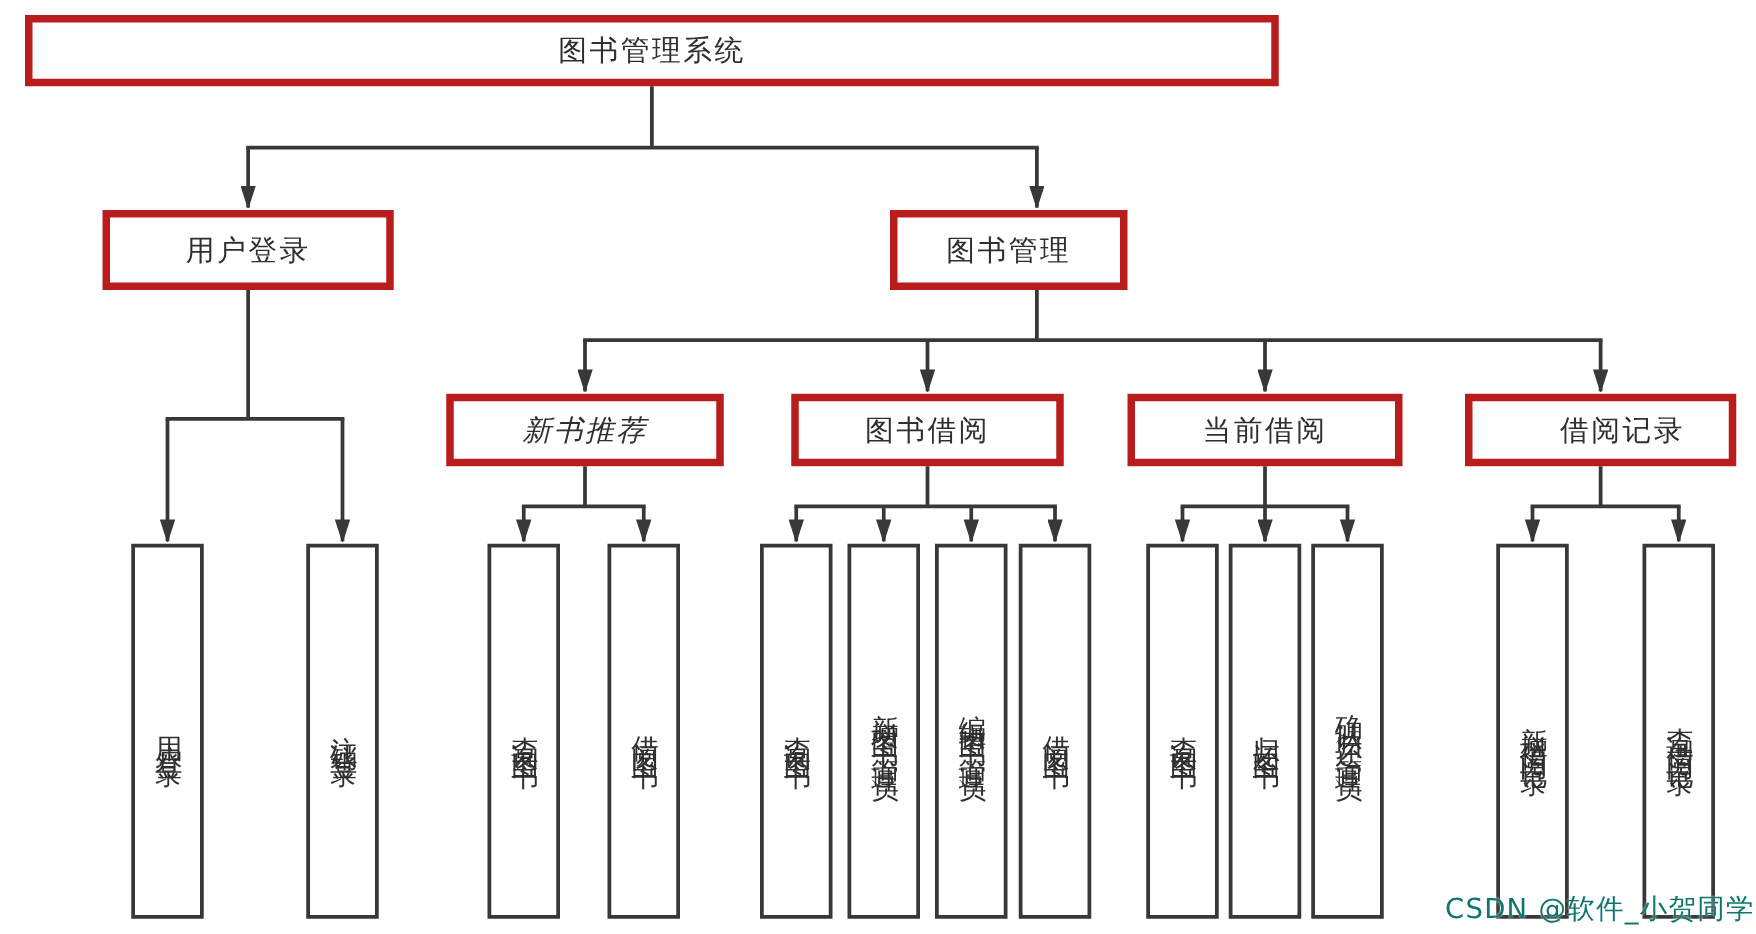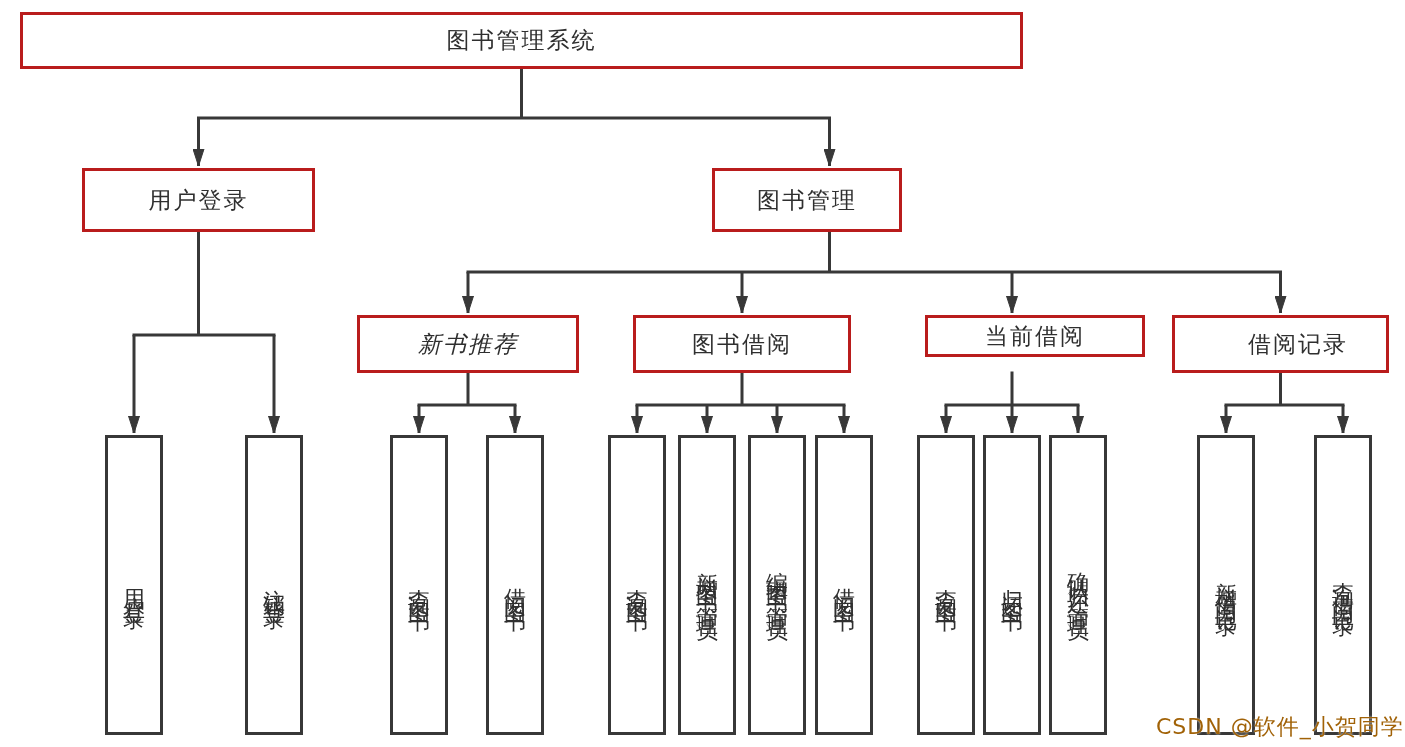--- a/index.html
+++ b/index.html
@@ -15,21 +15,21 @@
   .connectors {
     position: absolute;
     left: 0; top: 0;
     width: 1405px; height: 747px;
     z-index: 1;
   }
   .node {
     position: absolute;
     box-sizing: border-box;
     background: #ffffff;
-    border: 3px solid #b91c1c;
+    border: 6px solid #b91c1c;
     display: flex;
     align-items: center;
     justify-content: center;
     font-size: 23px;
     letter-spacing: 2px;
     z-index: 2;
     white-space: nowrap;
   }
   .leaf {
     position: absolute;
@@ -47,21 +47,21 @@
     letter-spacing: 7px;
     line-height: 1;
     z-index: 2;
   }
   .watermark {
     position: absolute;
     left: 1156px;
     top: 712px;
     font-size: 22px;
     letter-spacing: 1px;
-    color: #a16207;
+    color: #0f766e;
     text-shadow: 0 0 2px #ffffff;
     z-index: 3;
     white-space: nowrap;
   }
 </style>
 </head>
 <body>
 
 <div class="canvas">
 
@@ -103,21 +103,21 @@
     </g>
   </svg>
 
   <div class="node" style="left:20px; top:12px; width:1003px; height:57px;">图书管理系统</div>
 
   <div class="node" style="left:82px; top:168px; width:233px; height:64px;">用户登录</div>
   <div class="node" style="left:712px; top:168px; width:190px; height:64px;">图书管理</div>
 
   <div class="node" style="left:357px; top:315px; width:222px; height:58px;font-style:italic;">新书推荐</div>
   <div class="node" style="left:633px; top:315px; width:218px; height:58px;">图书借阅</div>
-  <div class="node" style="left:902px; top:315px; width:220px; height:42px;margin-left:23px;">当前借阅</div>
+  <div class="node" style="left:902px; top:315px; width:220px; height:58px;">当前借阅</div>
   <div class="node" style="left:1172px; top:315px; width:217px; height:58px;padding-left:35px;">借阅记录</div>
 
   <div class="leaf" style="left:105px;">用户登录</div>
   <div class="leaf" style="left:245px;">注销登录</div>
 
   <div class="leaf" style="left:390px;">查询图书</div>
   <div class="leaf" style="left:486px;">借阅图书</div>
 
   <div class="leaf" style="left:608px;">查询图书</div>
   <div class="leaf" style="left:678px;">新增图书（管理员）</div>

